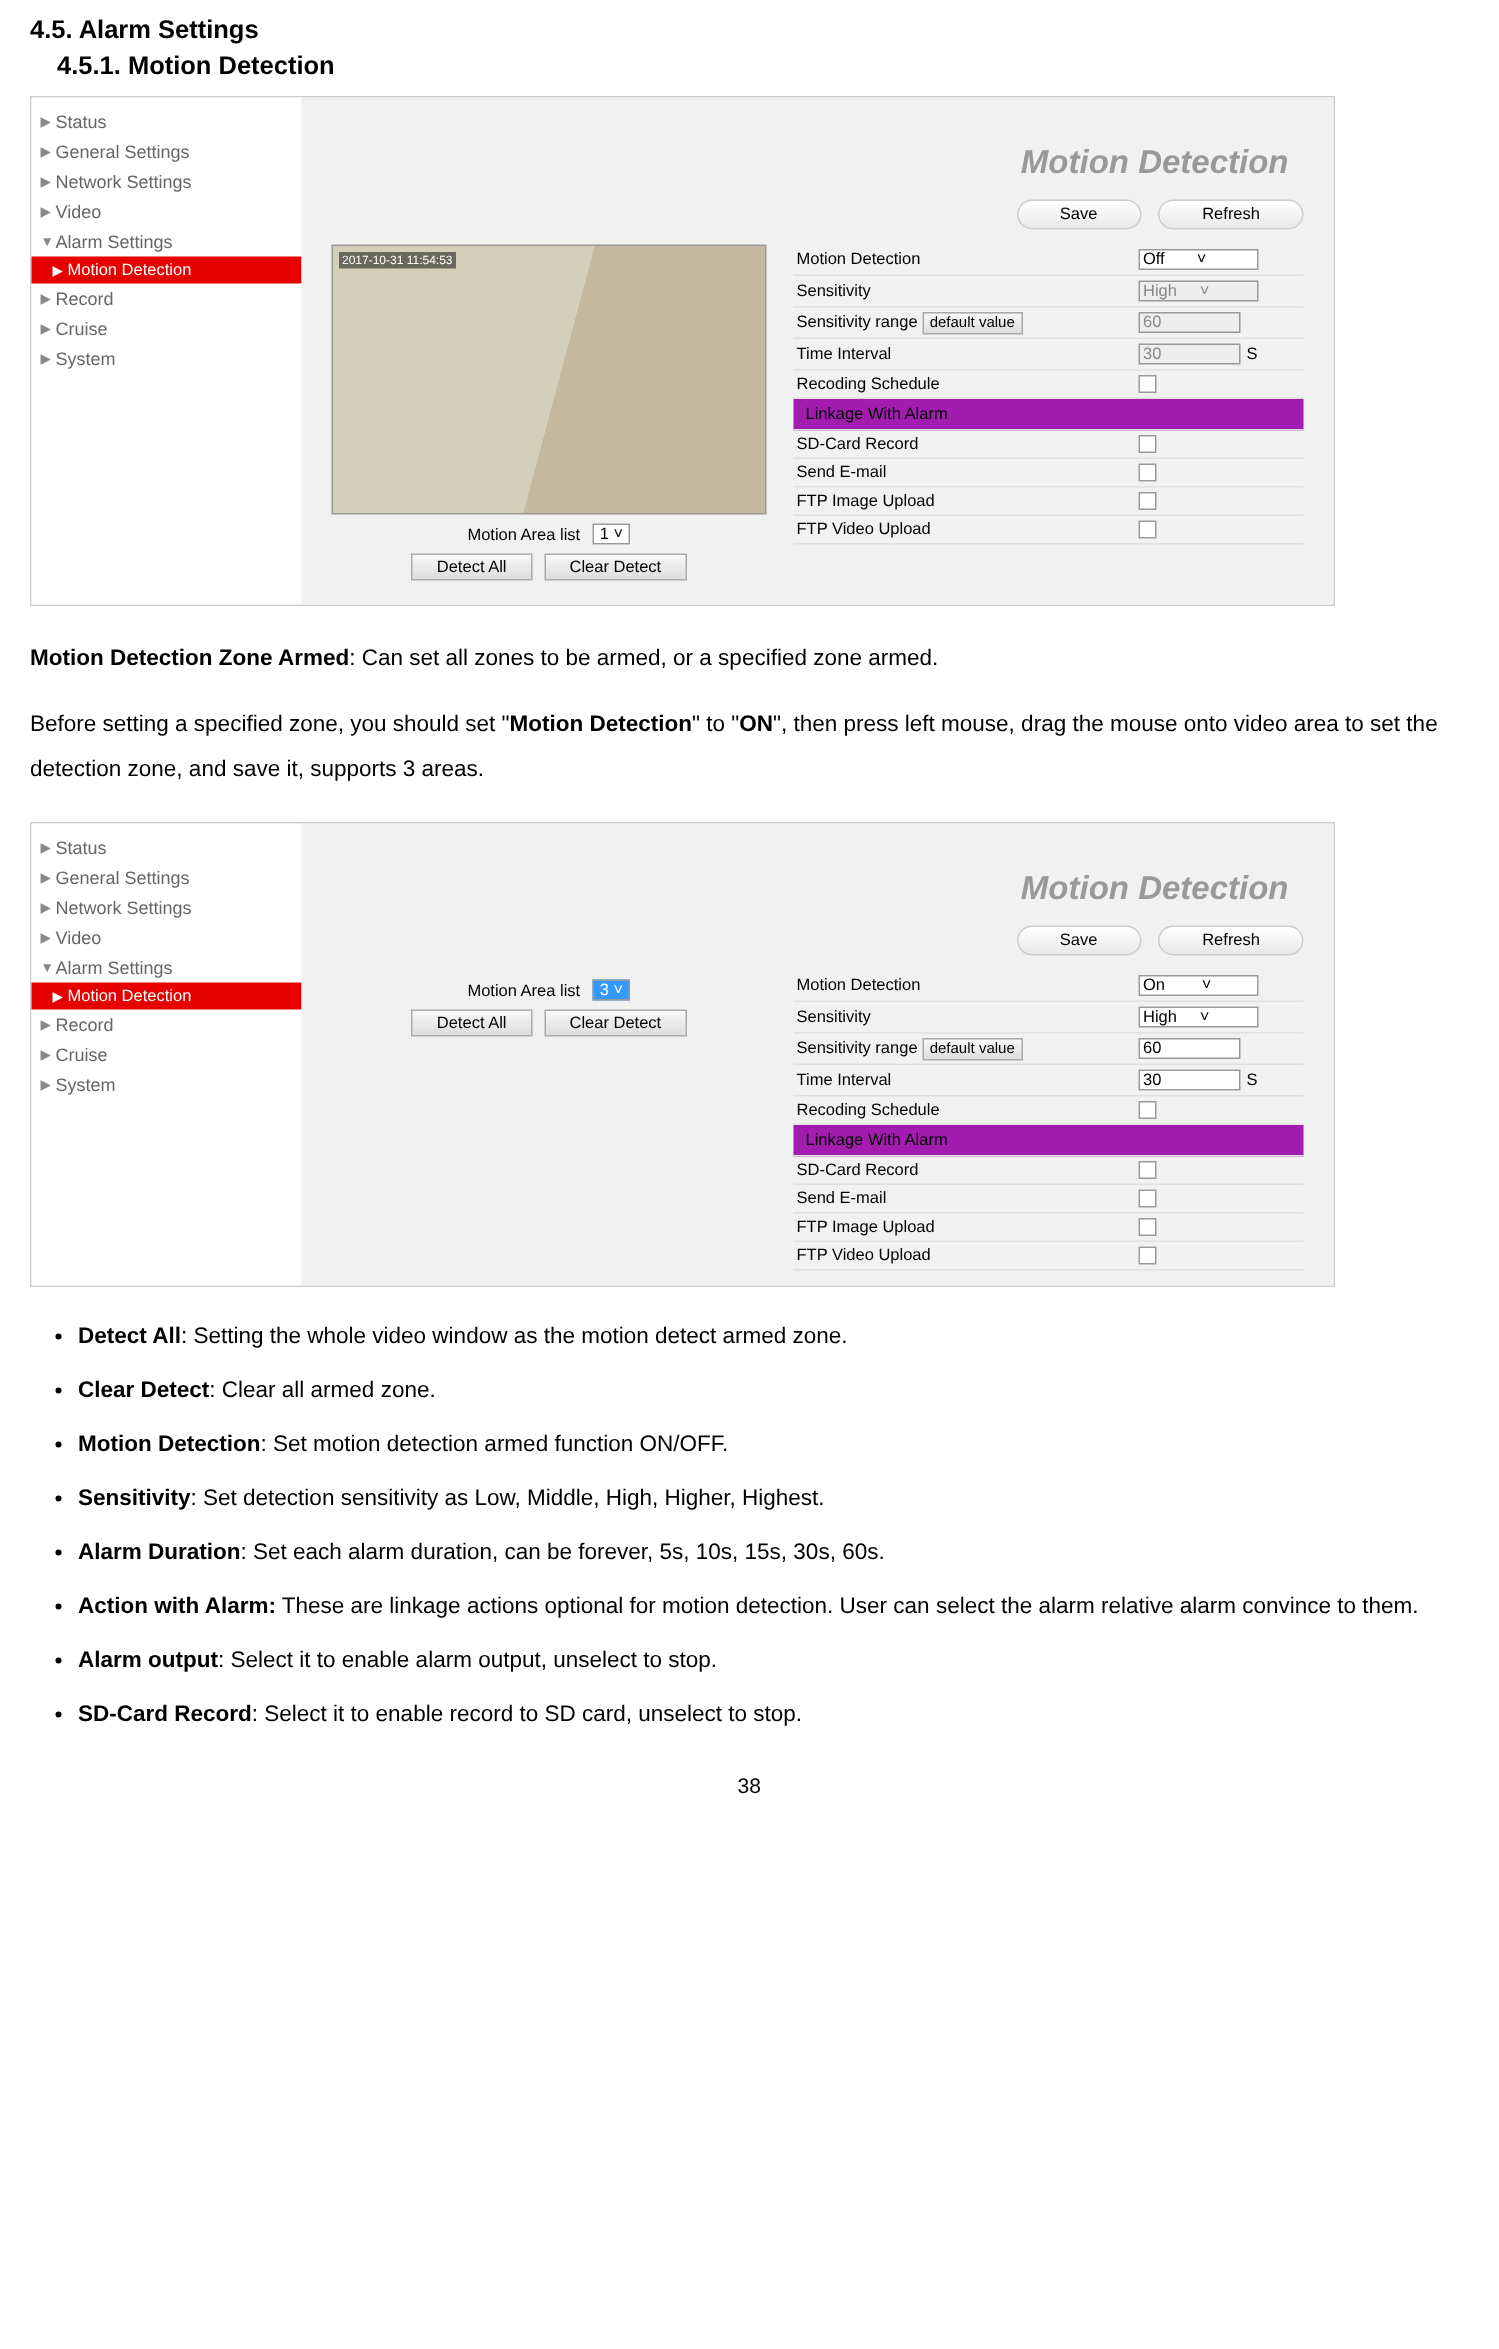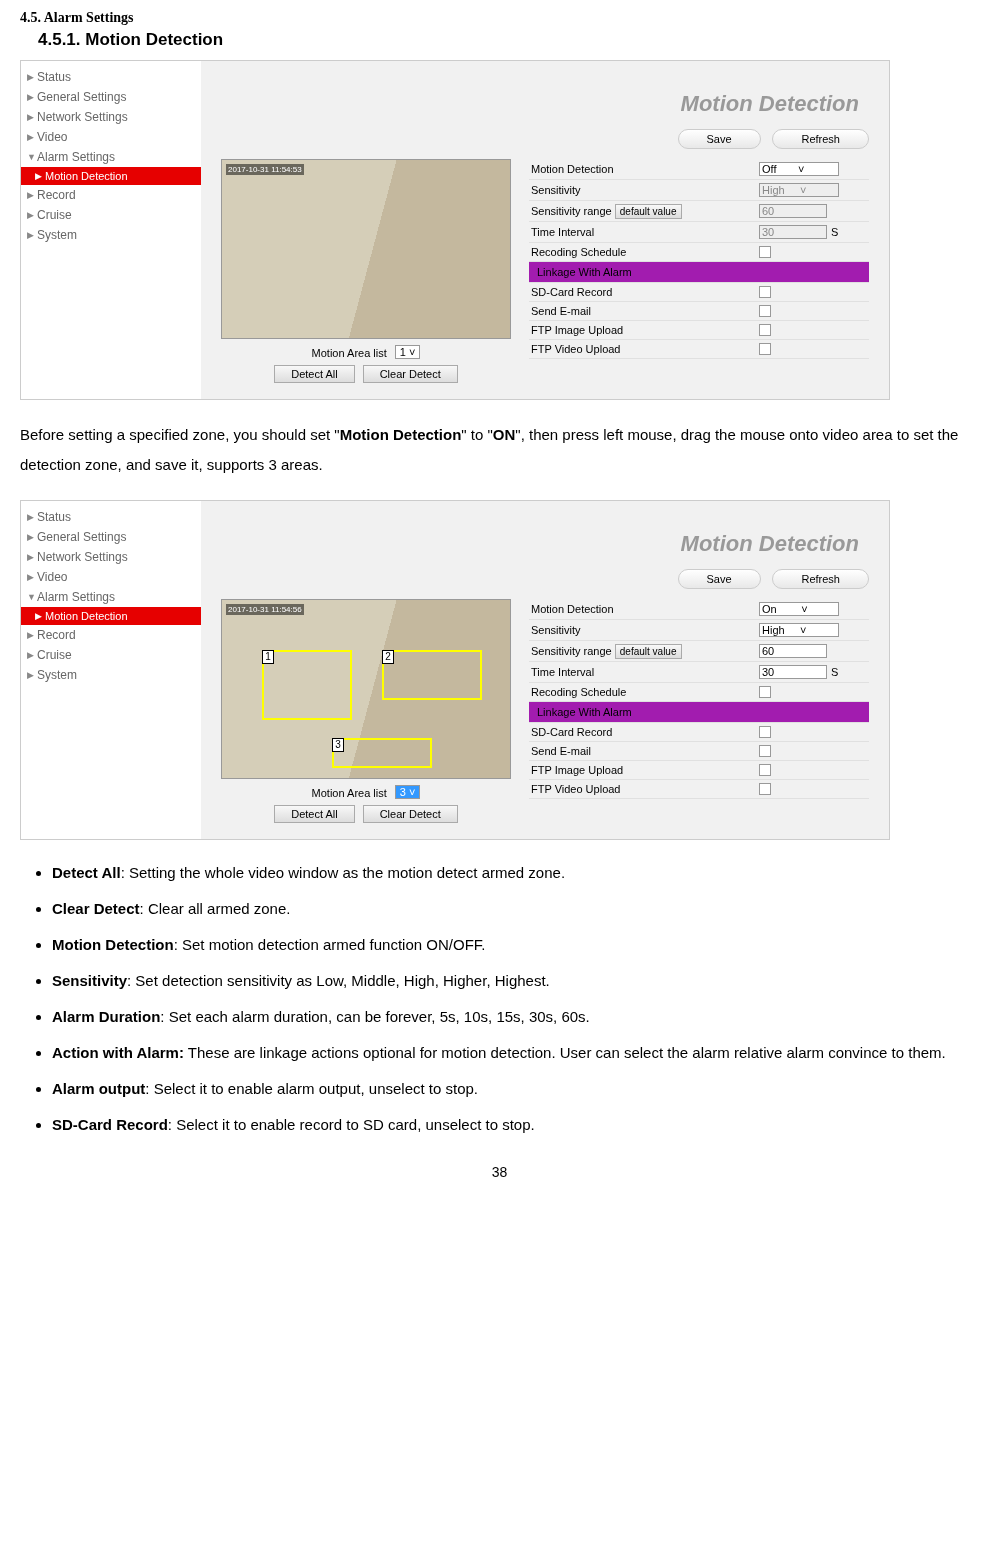--- a/index.html
+++ b/index.html
@@ -1,17 +1,17 @@
 <!DOCTYPE html>
 <html><head>
   <meta charset="utf-8">
   <style>
     * { box-sizing: border-box; margin: 0; padding: 0; }
     body { font-family: Arial, sans-serif; font-size: 14px; background: #fff; color: #000; padding: 10px 20px; width: 999px; }
-    .section-title { font-weight: bold; font-size: 14px; margin-bottom: 4px; font-family: Liberation Serif, serif; }
+    .section-title { font-weight: bold; font-size: 17px; margin-bottom: 4px; }
     .subsection-title { font-weight: bold; font-size: 17px; margin-left: 18px; margin-bottom: 10px; }
     .screenshot { border: 1px solid #ccc; background: #f1f1f1; margin: 6px 0 18px 0; width: 870px; display: flex; }
     .sidebar { width: 180px; background: #fff; padding: 6px 0; font-size: 12px; }
     .sidebar-item { display: flex; align-items: center; padding: 3px 6px; color: #666; cursor: pointer; }
     .sidebar-item .arrow { width: 10px; font-size: 9px; color: #888; }
     .sidebar-item.expanded .arrow { color: #888; }
     .sidebar-item.active { background: #e60000; color: #fff; padding-left: 14px; }
     .sidebar-item.active .arrow { color: #fff; }
     .sidebar-item.sub { padding-left: 14px; font-size: 11px; }
     .main { flex: 1; background: #f1f1f1; padding: 0 0 10px 0; }
@@ -170,20 +170,21 @@
             <span class="setting-control">
               <span class="chk"></span>
             </span>
           </div>
       </div>
     </div>
   </div>
 </div>
 
 <div class="body-text">
+  <p><b>Motion Detection Zone Armed</b><span>: Can set all zones to be armed, or a specified zone armed.</span></p>
   <p><span>Before setting a specified zone, you should set "</span><b>Motion Detection</b><span>" to "</span><b>ON</b><span>", then press left mouse, drag the mouse onto video area to set the detection zone, and save it, supports 3 areas.</span></p>
 </div>
 
 <div class="screenshot">
   <div class="sidebar">
     <div class="sidebar-item">
         <span class="arrow">▶</span>
         <span>Status</span>
       </div>
     <div class="sidebar-item">
@@ -220,32 +221,20 @@
       </div>
   </div>
   <div class="main">
     <div class="page-title">Motion Detection</div>
     <div class="action-bar">
       <span class="btn">Save</span>
       <span class="btn">Refresh</span>
     </div>
     <div class="content-row">
       <div class="video-panel">
-        <div class="video-frame">
-          <div class="timestamp">2017-10-31 11:54:56</div>
-          <div class="zone-box" style="left:40px;top:50px;width:90px;height:70px;">
-              <span class="zone-label" style="left:-2px;top:-2px;">1</span>
-            </div>
-          <div class="zone-box" style="left:160px;top:50px;width:100px;height:50px;">
-              <span class="zone-label" style="left:-2px;top:-2px;">2</span>
-            </div>
-          <div class="zone-box" style="left:110px;top:138px;width:100px;height:30px;">
-              <span class="zone-label" style="left:-2px;top:-2px;">3</span>
-            </div>
-        </div>
         <div class="video-controls">
           <div class="vc-row">
             <span>Motion Area list</span>
             <span class="vc-select" style="background:#3399ff;color:#fff;"><span>3</span> ˅</span>
           </div>
           <div class="vc-row">
             <span class="vc-btn">Detect All</span>
             <span class="vc-btn">Clear Detect</span>
           </div>
         </div>

